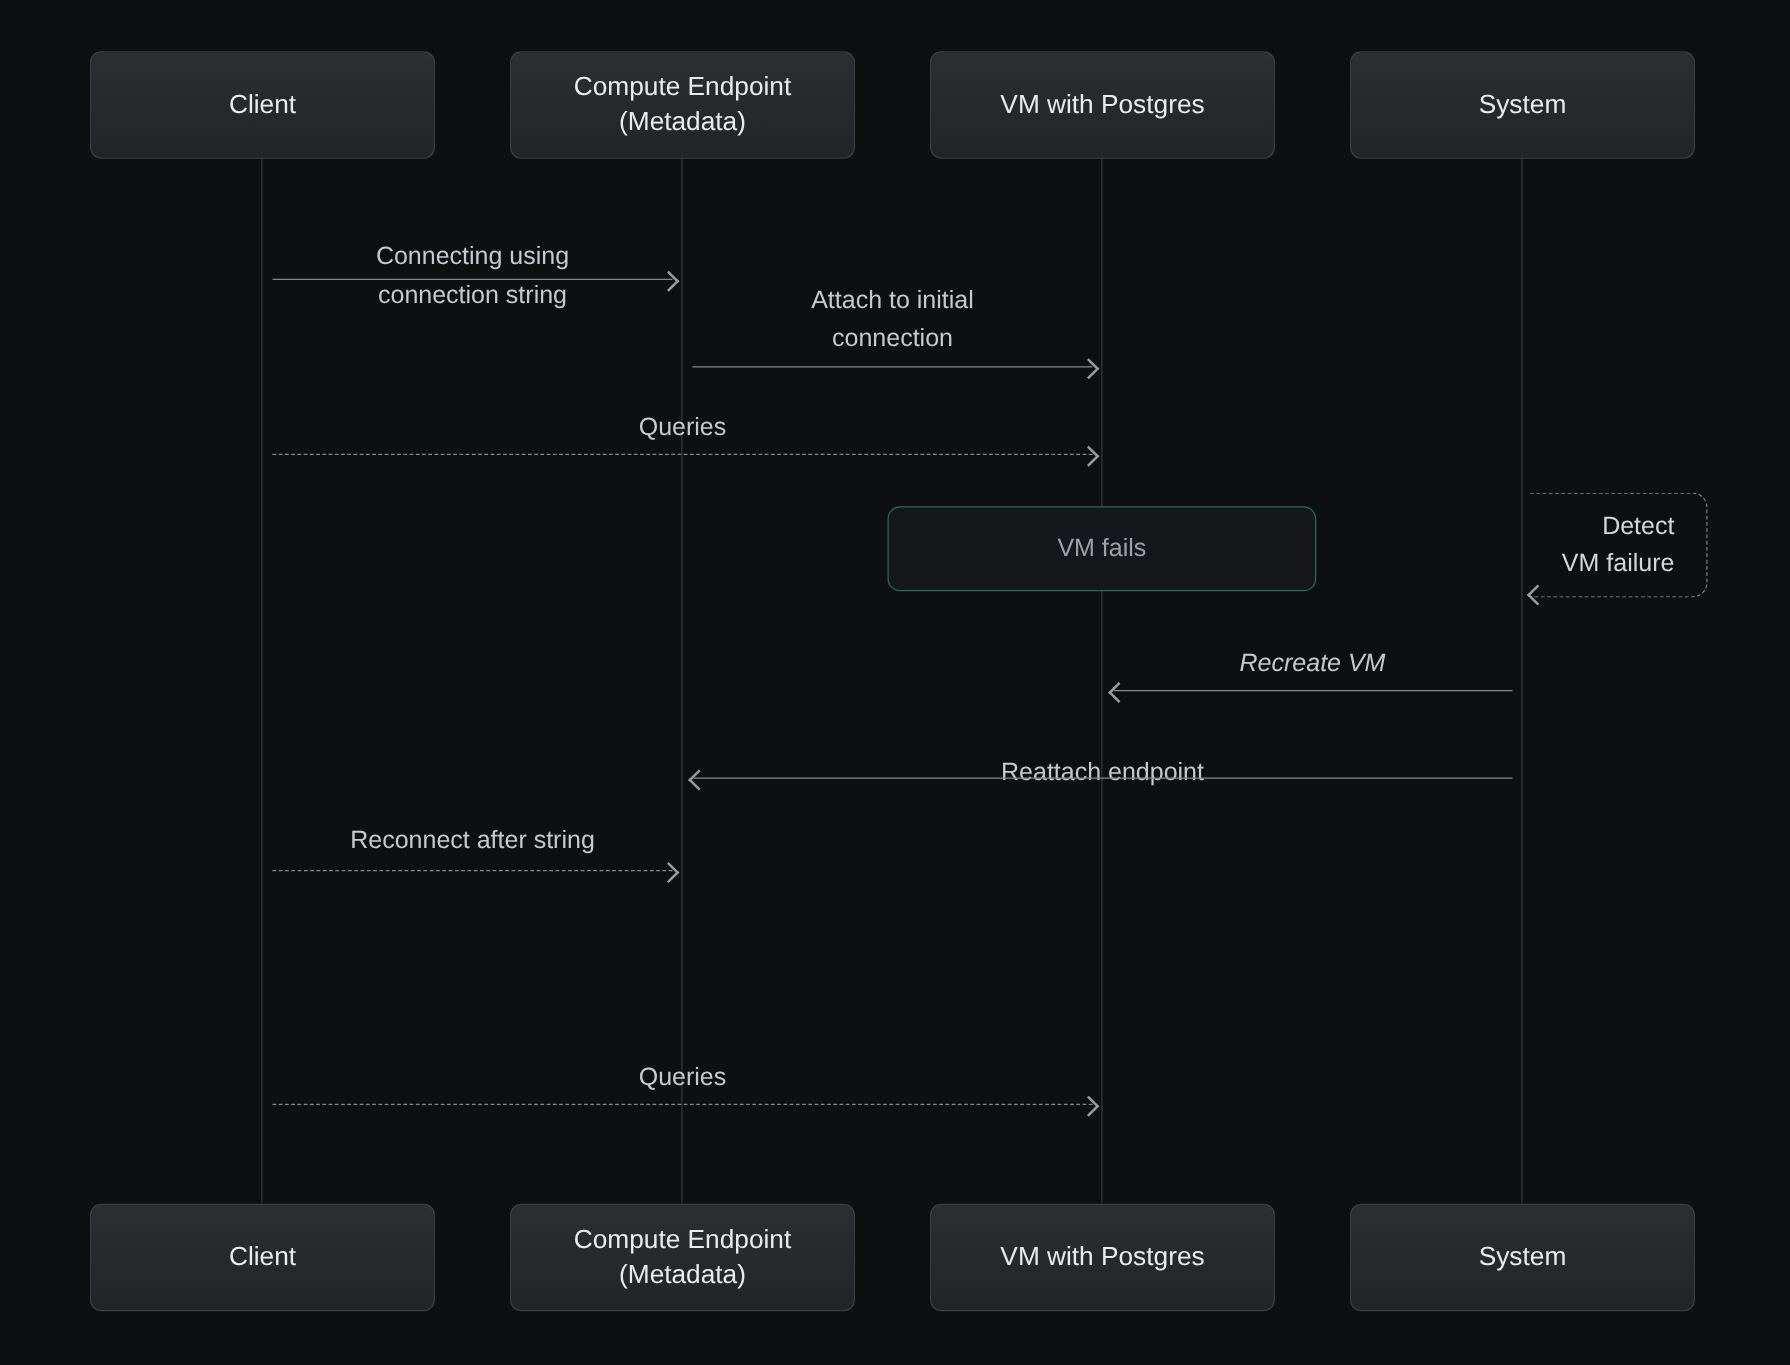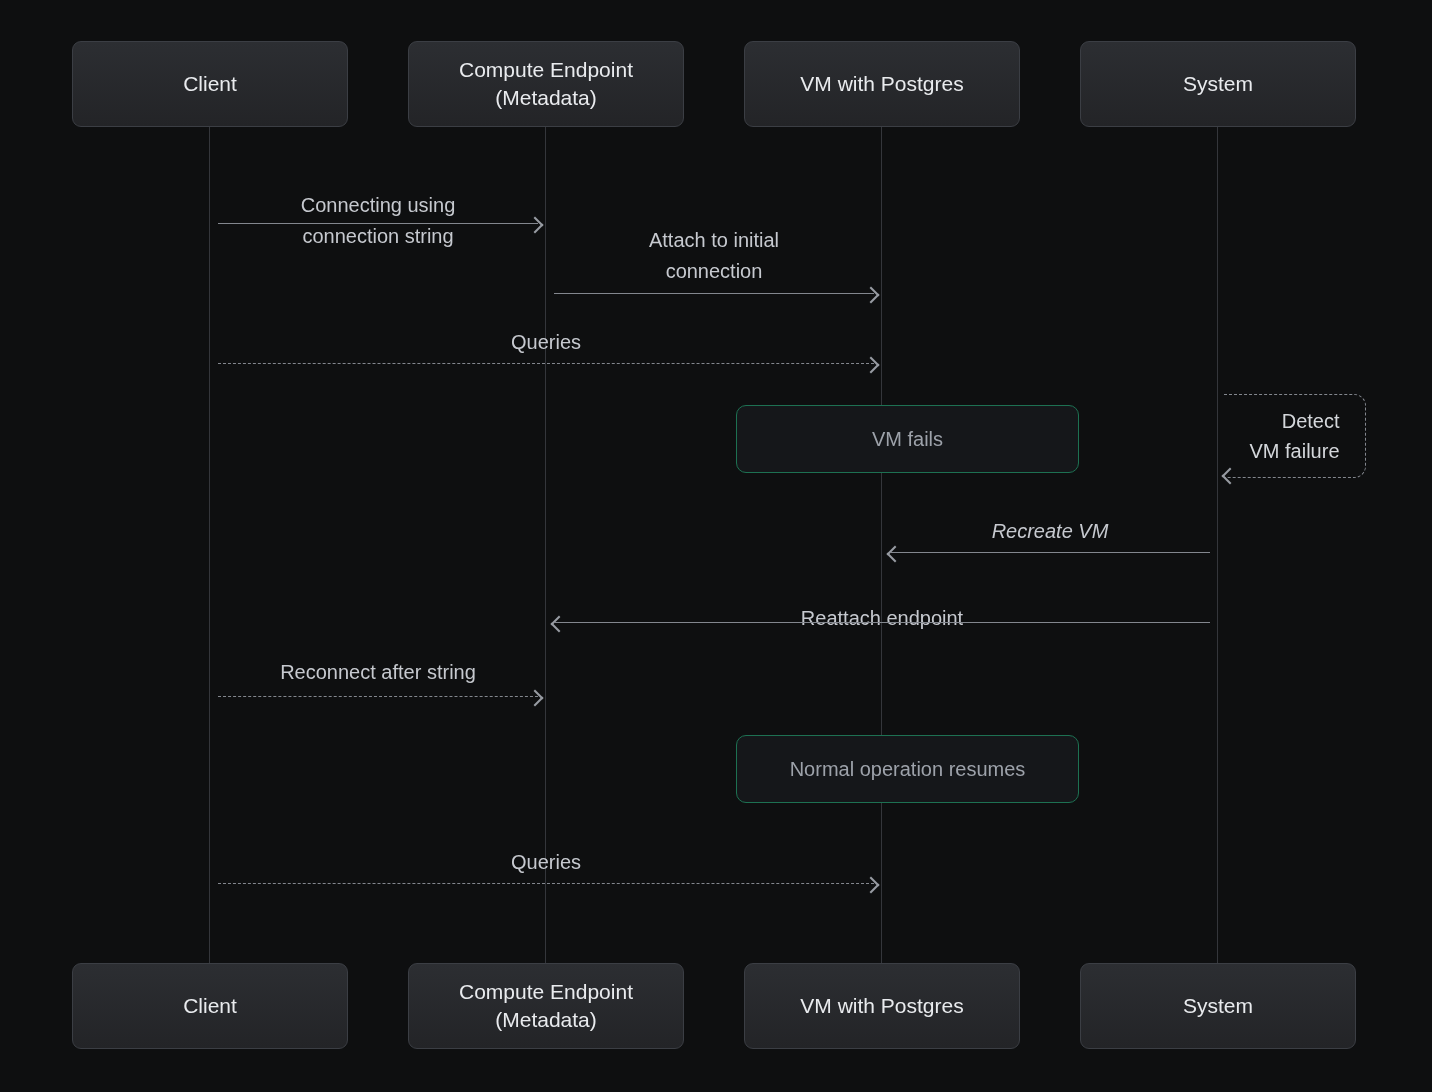--- a/index.html
+++ b/index.html
@@ -38,21 +38,20 @@
   .chev{position:absolute;width:10px;height:10px;
     border-top:2px solid var(--arrowhead);border-right:2px solid var(--arrowhead);}
   .chev.right{transform:rotate(45deg);}
   .chev.left{transform:rotate(225deg);}
   .note{
     position:absolute;width:343px;height:68px;border-radius:10px;
     border:1px solid var(--note-border);background:var(--note-bg);
     color:var(--note-text);font-size:20px;
     display:flex;align-items:center;justify-content:center;text-align:center;
     box-sizing:border-box;
-    margin-left:26px;
   }
   .self-loop{
     position:absolute;left:1224px;top:394px;width:142px;height:84px;
     border:1.5px dashed var(--arrow);border-left:none;
     border-radius:0 12px 12px 0;box-sizing:border-box;
     display:flex;align-items:center;justify-content:center;text-align:right;
     color:var(--self-text);font-size:20px;line-height:30px;white-space:pre-line;
   }
 </style>
 </head>
@@ -112,23 +111,20 @@
     <div class="arrow-line" style="left:555px;top:622px;width:655px;"></div>
     <span class="chev left" style="left:553px;top:618px;"></span>
   </div>
 
   <div>
     <div class="msg-label" style="left:210px;top:657px;width:336px;">Reconnect after string</div>
     <div class="arrow-line dashed" style="left:218px;top:696px;width:320px;"></div>
     <span class="chev right" style="left:529px;top:692px;"></span>
   </div>
 
-  <div class="note" style="left:710px;top:735px;">
-    <span>Normal operation resumes</span>
-  </div>
 
   <div>
     <div class="msg-label" style="left:210px;top:847px;width:672px;">Queries</div>
     <div class="arrow-line dashed" style="left:218px;top:883px;width:656px;"></div>
     <span class="chev right" style="left:865px;top:879px;"></span>
   </div>
 
   <div class="actor" style="left:72px;top:963px;">Client</div>
   <div class="actor" style="left:408px;top:963px;">Compute Endpoint
 (Metadata)</div>

